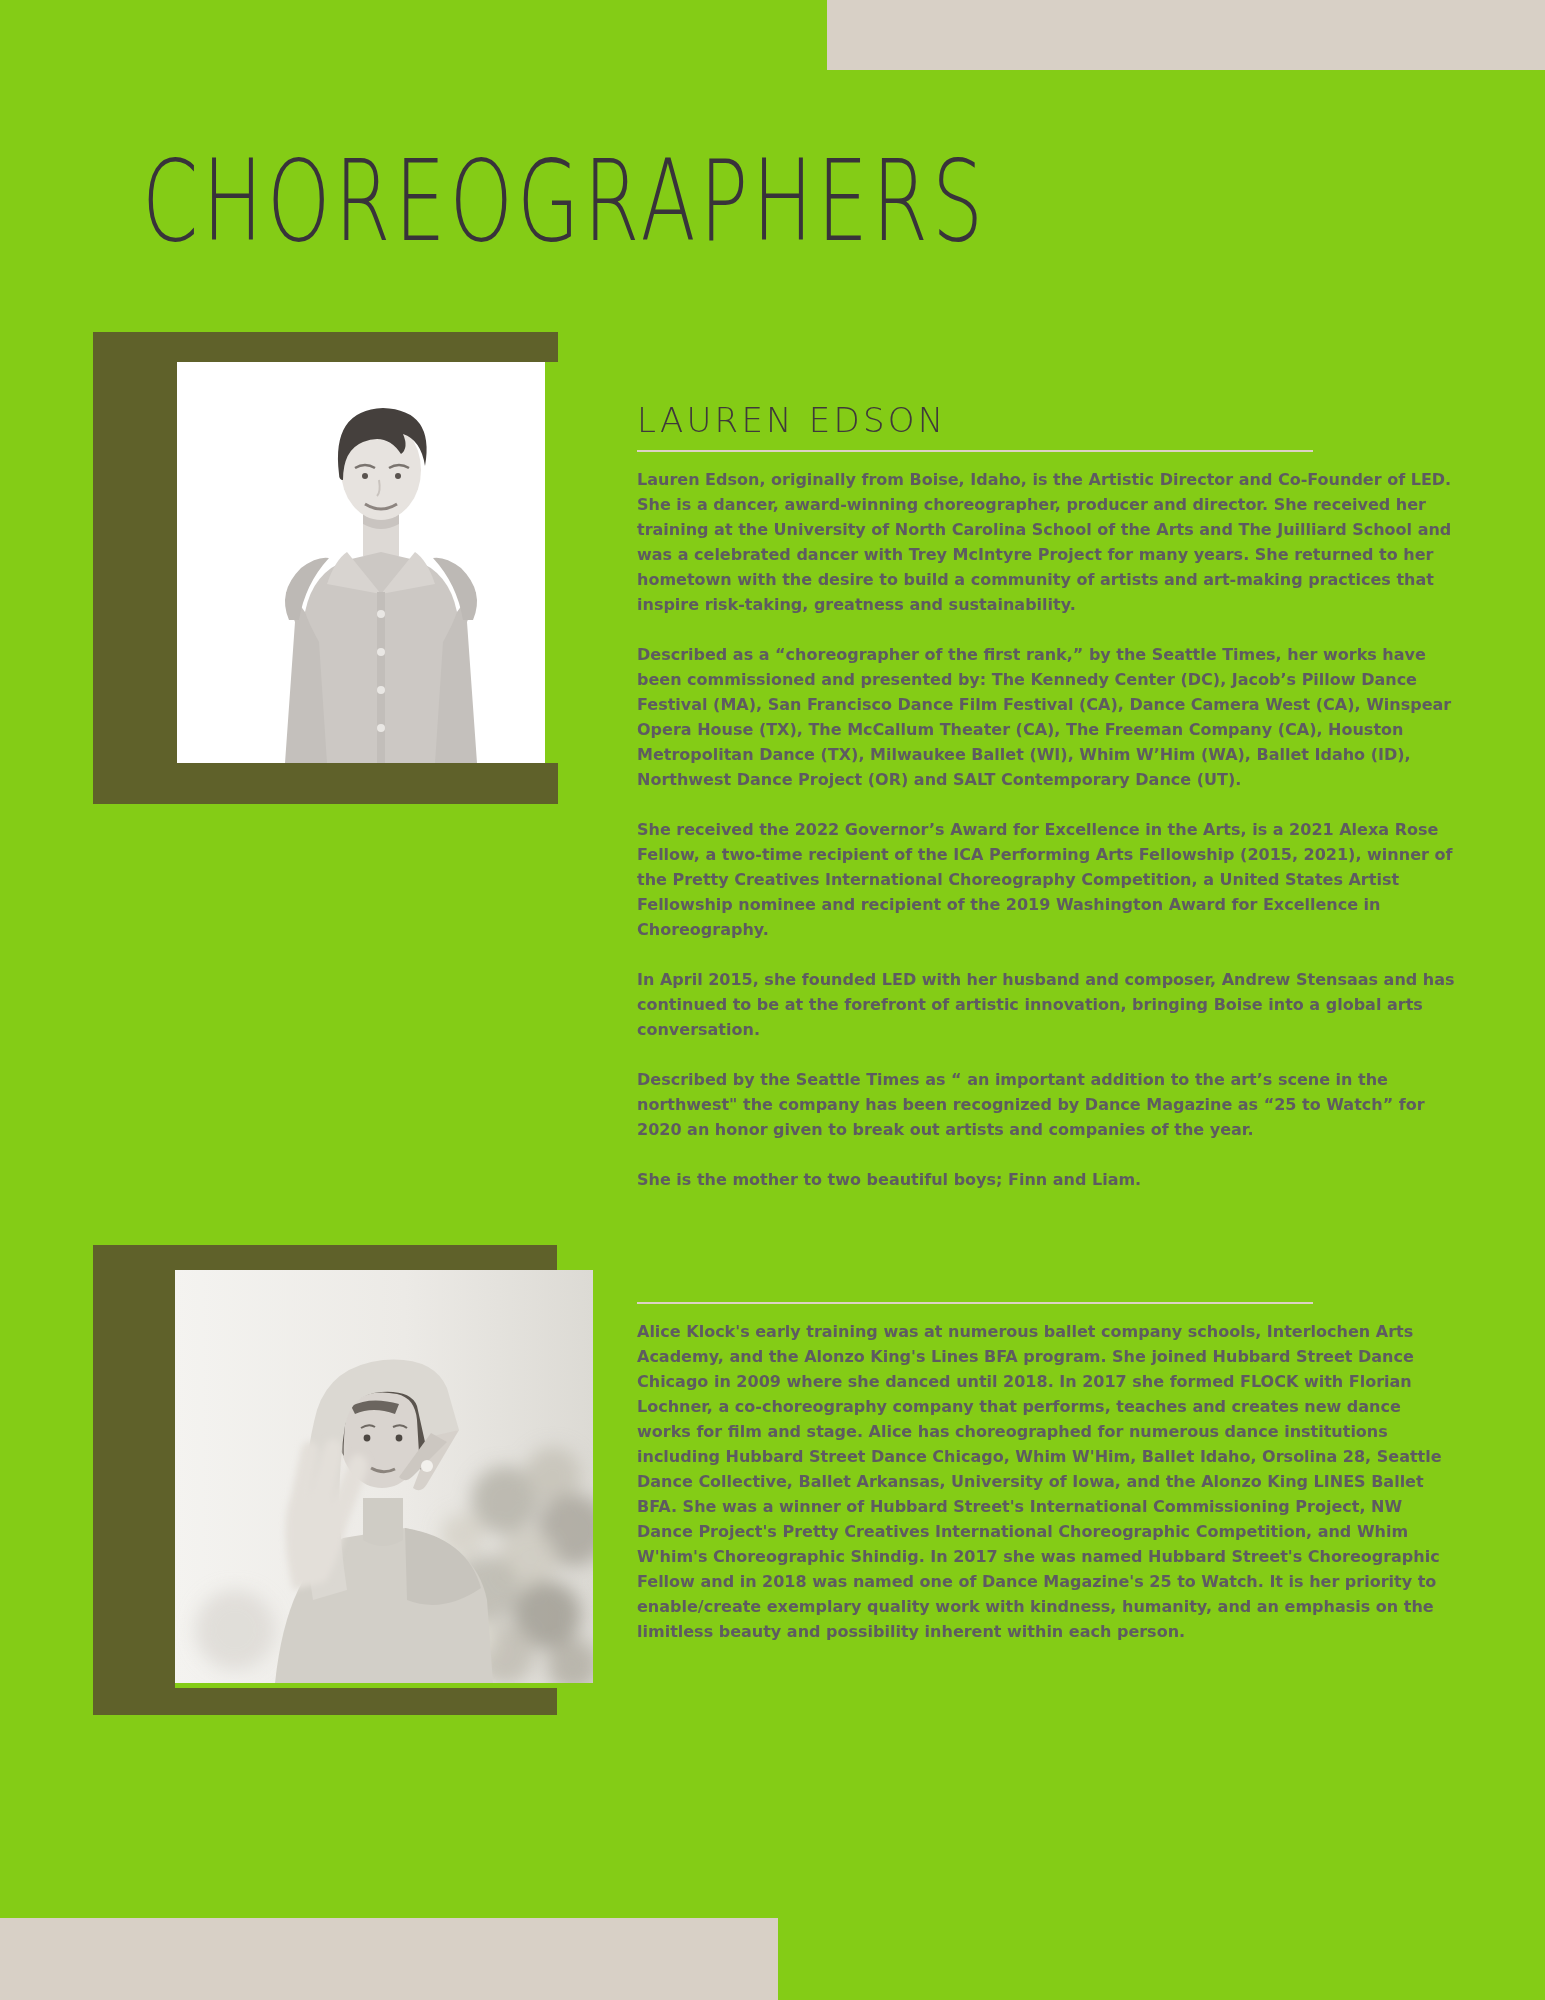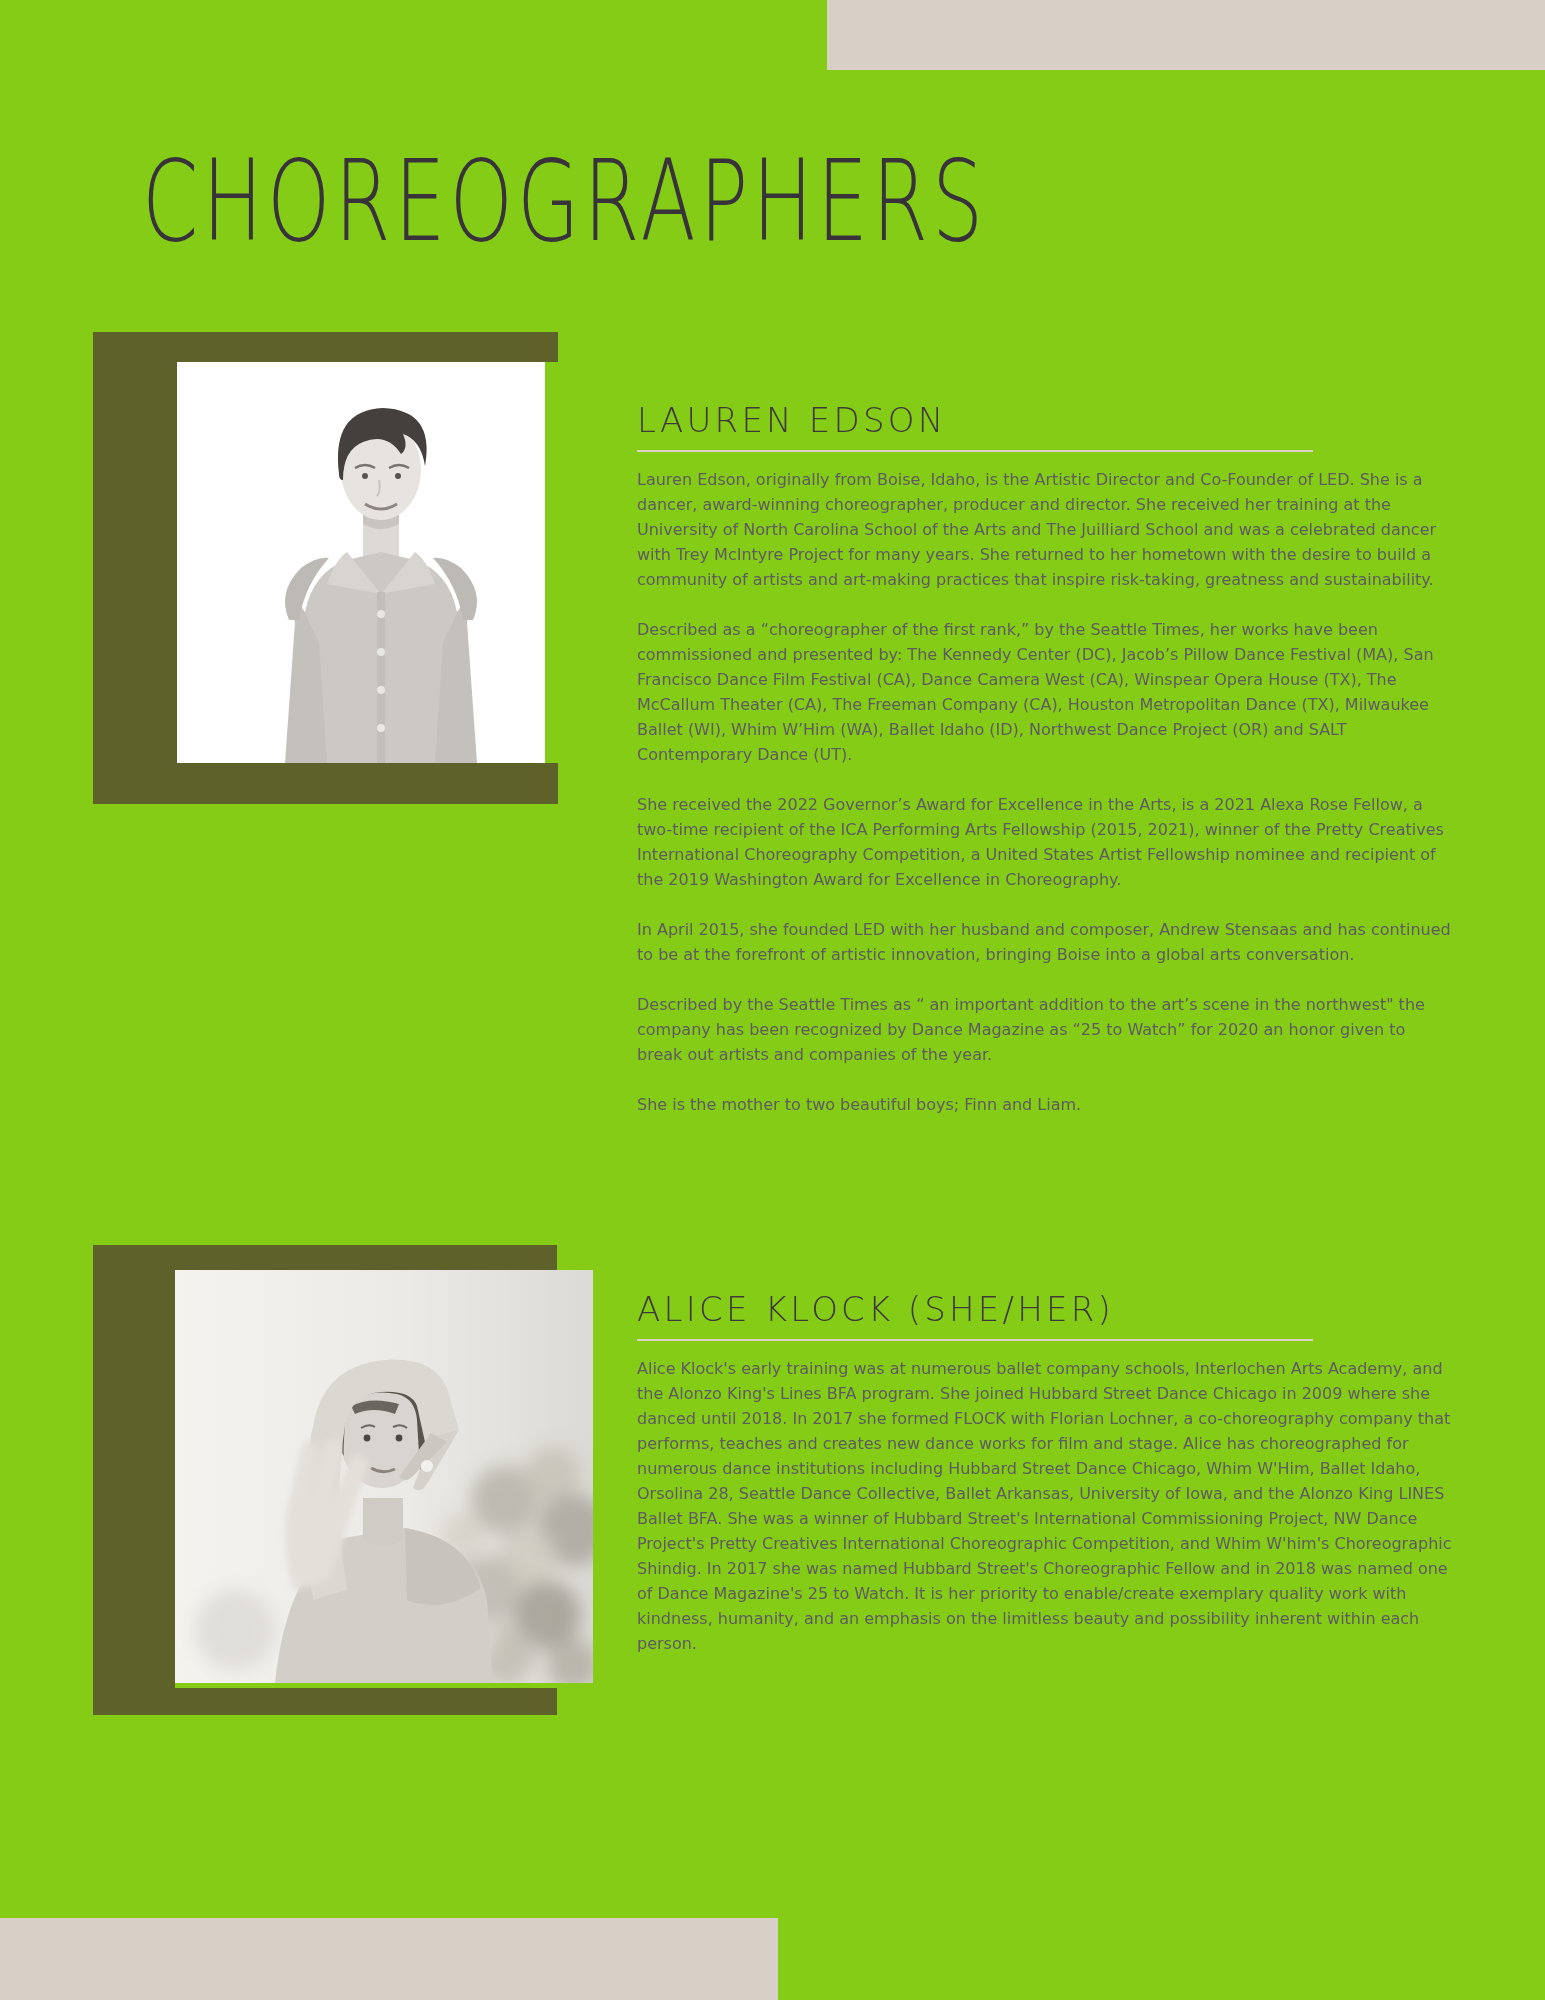--- a/index.html
+++ b/index.html
@@ -24,21 +24,21 @@
   .photo2{position:absolute;left:175px;top:1270px;width:418px;height:413px;overflow:hidden;}
   .photo1 svg,.photo2 svg{display:block;}
   .bio{position:absolute;left:637px;width:818px;}
   .bio-1{top:386px;margin-top:16px;}
   .bio-2{top:1291px;}
   .bio-heading{margin:0;font-weight:200;font-size:34px;letter-spacing:0.095em;
                color:#3f393b;line-height:1.1;white-space:nowrap;}
   .heading-rule{width:676px;height:2px;background:#ddd2c6;margin-top:11px;border:none;}
   .bio-text{margin-top:15px;}
   .bio-text p{margin:0 0 25px 0;font-size:16px;line-height:25px;color:#5e5b61;
-              font-family:"DejaVu Sans","Liberation Sans",sans-serif;}
+              font-family:"DejaVu Sans","Liberation Sans",sans-serif;font-weight:bold;}
   .bio-text p:last-child{margin-bottom:0;}
 </style>
 </head>
 <body>
 
 <div class="page">
 
   <div class="accent-block accent-top-right"></div>
   <div class="accent-block accent-bottom-left"></div>
 
@@ -151,20 +151,19 @@
       <path d="M272 172 L238 206 q-8 8 -14 1 l32 -44 z" fill="#ccc7c1"></path>
       <circle cx="252" cy="196" r="6" fill="#f2f0ec"></circle>
 
       <g filter="url(#blur3)">
         <path d="M118 320 Q104 258 116 226 L126 180 q4 -12 12 -8 q8 4 4 18 l-8 40 l14 -50 q4 -14 14 -10 q8 4 4 20 l-10 46 l18 -44 q6 -12 14 -6 q8 6 2 20 l-18 48 q-10 40 -22 58 Z" fill="#e3dfd9"></path>
       </g>
     </svg>
   </div>
 
   <div class="bio bio-2">
-    <h2 class="bio-heading">ALICE KLOCK (SHE/HER)</h2>
     <div class="heading-rule"></div>
     <div class="bio-text">
       <p>Alice Klock's early training was at numerous ballet company schools, Interlochen Arts Academy, and the Alonzo King's Lines BFA program. She joined Hubbard Street Dance Chicago in 2009 where she danced until 2018. In 2017 she formed FLOCK with Florian Lochner, a co-choreography company that performs, teaches and creates new dance works for film and stage. Alice has choreographed for numerous dance institutions including Hubbard Street Dance Chicago, Whim W'Him, Ballet Idaho, Orsolina 28, Seattle Dance Collective, Ballet Arkansas, University of Iowa, and the Alonzo King LINES Ballet BFA. She was a winner of Hubbard Street's International Commissioning Project, NW Dance Project's Pretty Creatives International Choreographic Competition, and Whim W'him's Choreographic Shindig. In 2017 she was named Hubbard Street's Choreographic Fellow and in 2018 was named one of Dance Magazine's 25 to Watch. It is her priority to enable/create exemplary quality work with kindness, humanity, and an emphasis on the limitless beauty and possibility inherent within each person.</p>
     </div>
   </div>
 
 </div>
 
 </body></html>

